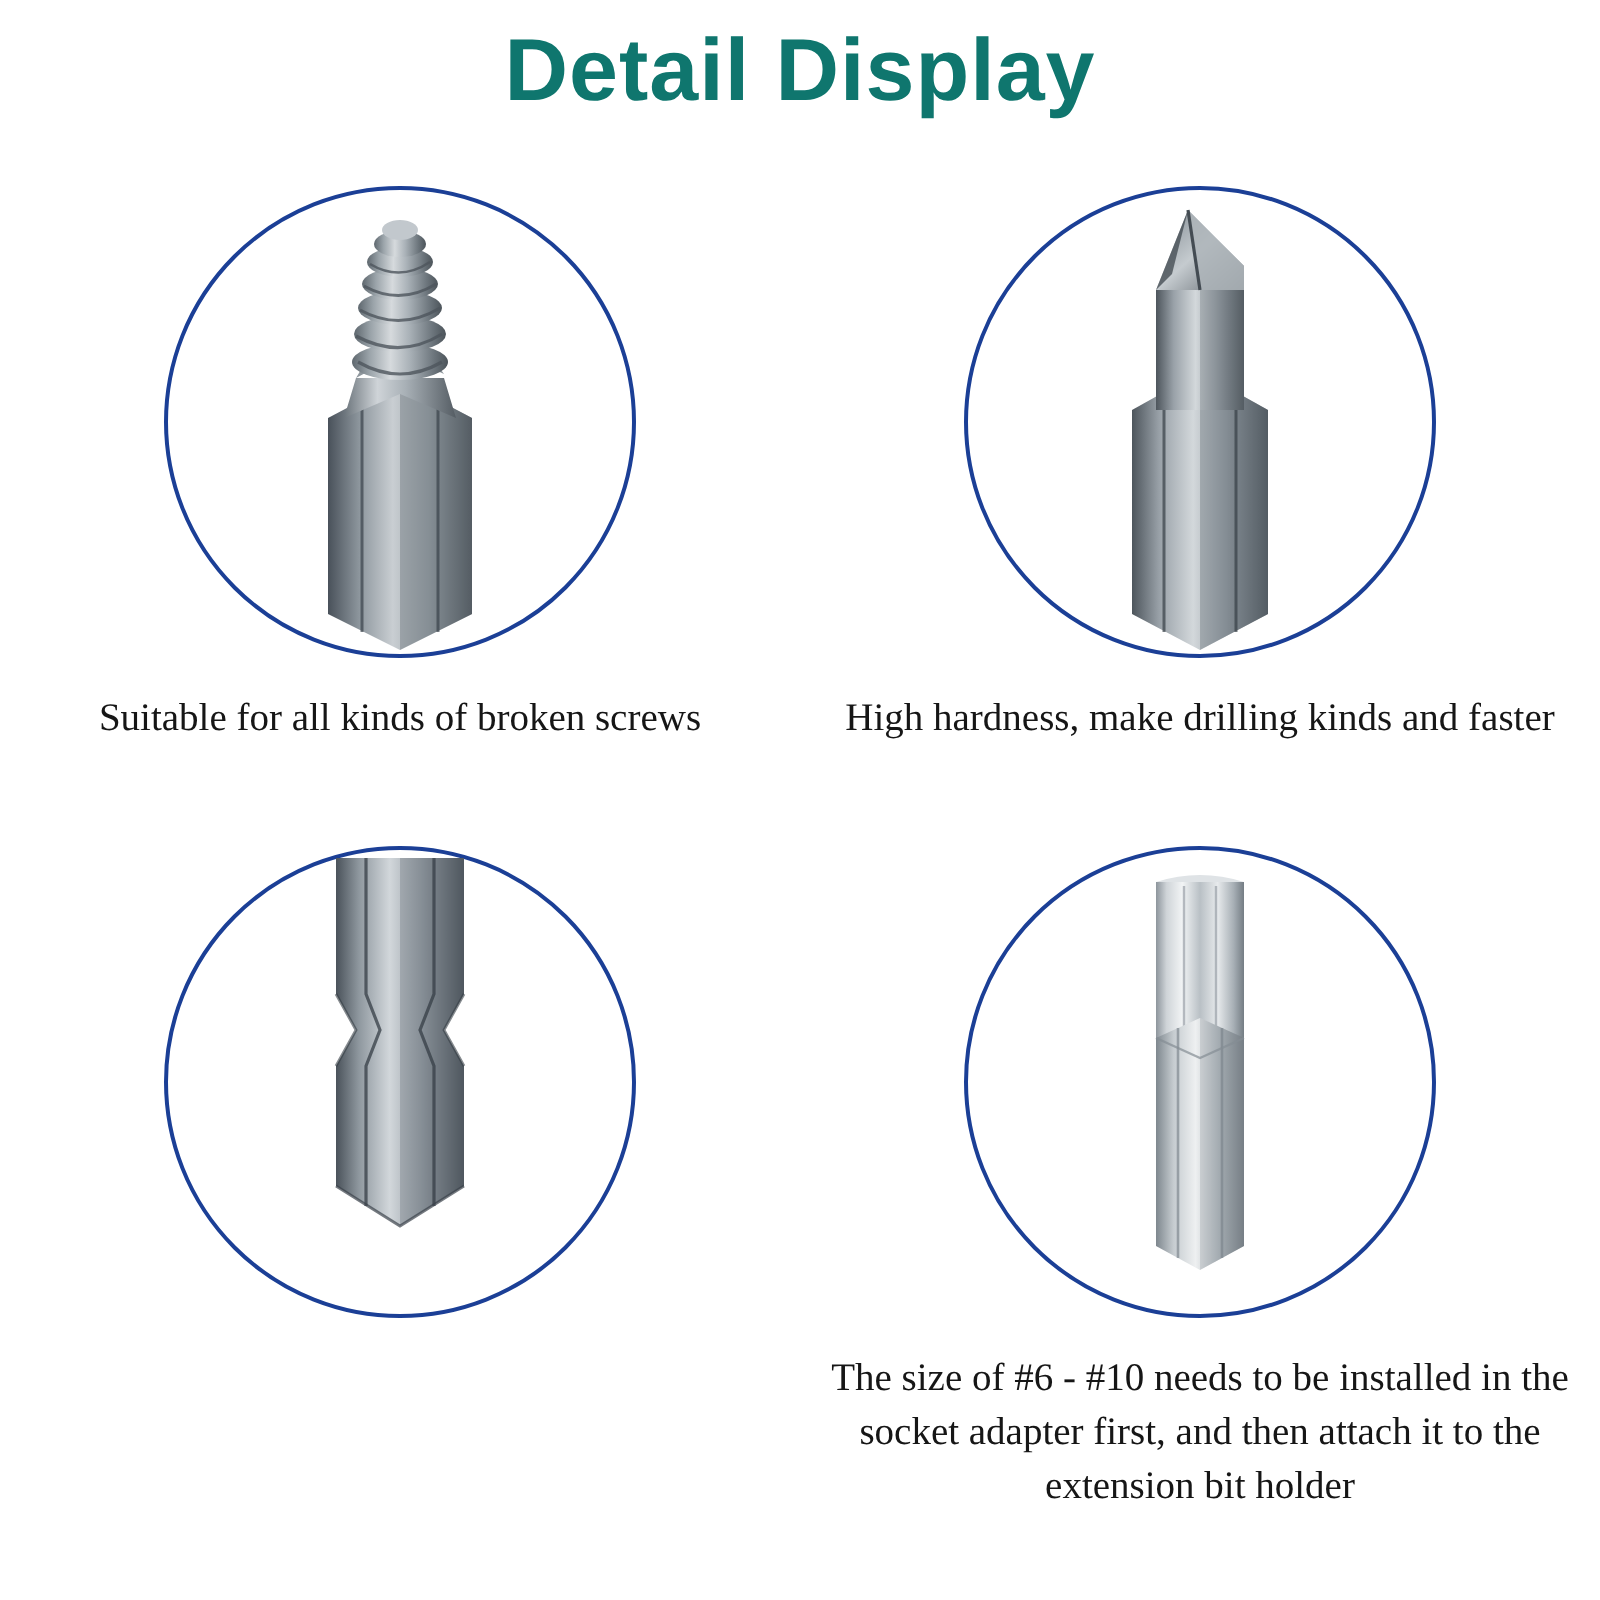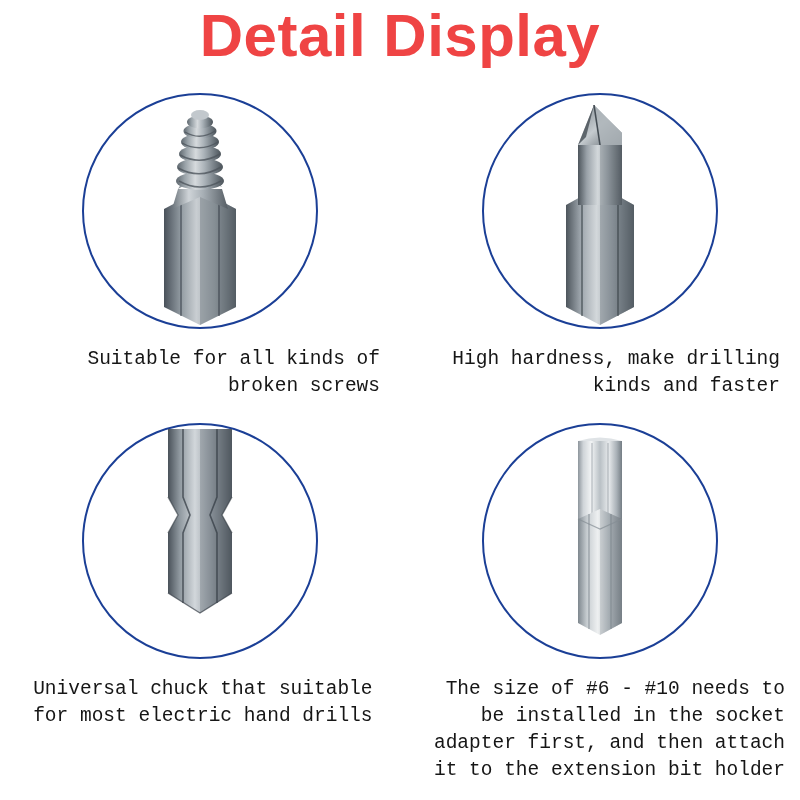--- a/index.html
+++ b/index.html
@@ -18,23 +18,23 @@
 
   .page {
     width: 800px;
     height: 800px;
     box-sizing: border-box;
     position: relative;
   }
 
   .page-title {
     text-align: center;
-    font-size: 60px;
+    font-size: 44px;
     font-weight: bold;
-    color: #ef4444;
+    color: #0f766e;
     letter-spacing: 0.5px;
     margin: 8px 0 0 0;
     line-height: 56px;
     font-family: "Liberation Sans", sans-serif;
   }
 
   .grid {
     position: absolute;
     top: 78px;
     left: 0;
@@ -76,27 +76,27 @@
   }
 
   .art {
     position: relative;
     z-index: 2;
     width: 236px;
     height: 236px;
   }
 
   .caption {
-    text-align: right;
+    text-align: center;
     font-size: 19.5px;
     line-height: 27px;
     color: #161616;
     width: 360px;
     margin-top: 10px;
-    font-family: Liberation Mono, monospace;
+    font-family: Liberation Serif, serif;
   }
 
   .caption-3 { width: 345px; }
   .caption-4 { width: 370px; }
 </style>
 </head>
 <body>
 
 <div class="page">
 
@@ -210,21 +210,20 @@
           </defs>
           <path d="M86 6 L86 74 L96 92 L86 110 L86 170 L118 190 L150 170 L150 110 L140 92 L150 74 L150 6 Z" fill="url(#g3)"></path>
           <path d="M118 6 L150 6 L150 74 L140 92 L150 110 L150 170 L118 190 Z" fill="#6b747c" opacity="0.35"></path>
           <path d="M101 6 L101 74 L108 92 L101 110 L101 180" stroke="#353d45" stroke-width="1.6" fill="none" opacity="0.75"></path>
           <path d="M135 6 L135 74 L128 92 L135 110 L135 180" stroke="#353d45" stroke-width="1.6" fill="none" opacity="0.75"></path>
           <path d="M86 74 L96 92 L86 110" stroke="#353d45" stroke-width="1.4" fill="none" opacity="0.6"></path>
           <path d="M150 74 L140 92 L150 110" stroke="#353d45" stroke-width="1.4" fill="none" opacity="0.6"></path>
           <path d="M86 170 L118 190 L150 170" stroke="#3a424a" stroke-width="1.4" fill="none" opacity="0.7"></path>
         </svg>
       </div>
-      <div class="caption caption-3">Universal chuck that suitable for most electric hand drills</div>
     </div>
 
     <div class="cell cell-bottom">
       <div class="circle-wrap">
         <div class="circle"></div>
         <svg class="art" viewBox="0 0 236 236">
           <defs>
             <linearGradient id="g4" x1="0" y1="0" x2="1" y2="0">
               <stop offset="0%" stop-color="#8d959c"></stop>
               <stop offset="12%" stop-color="#cfd4d8"></stop>

